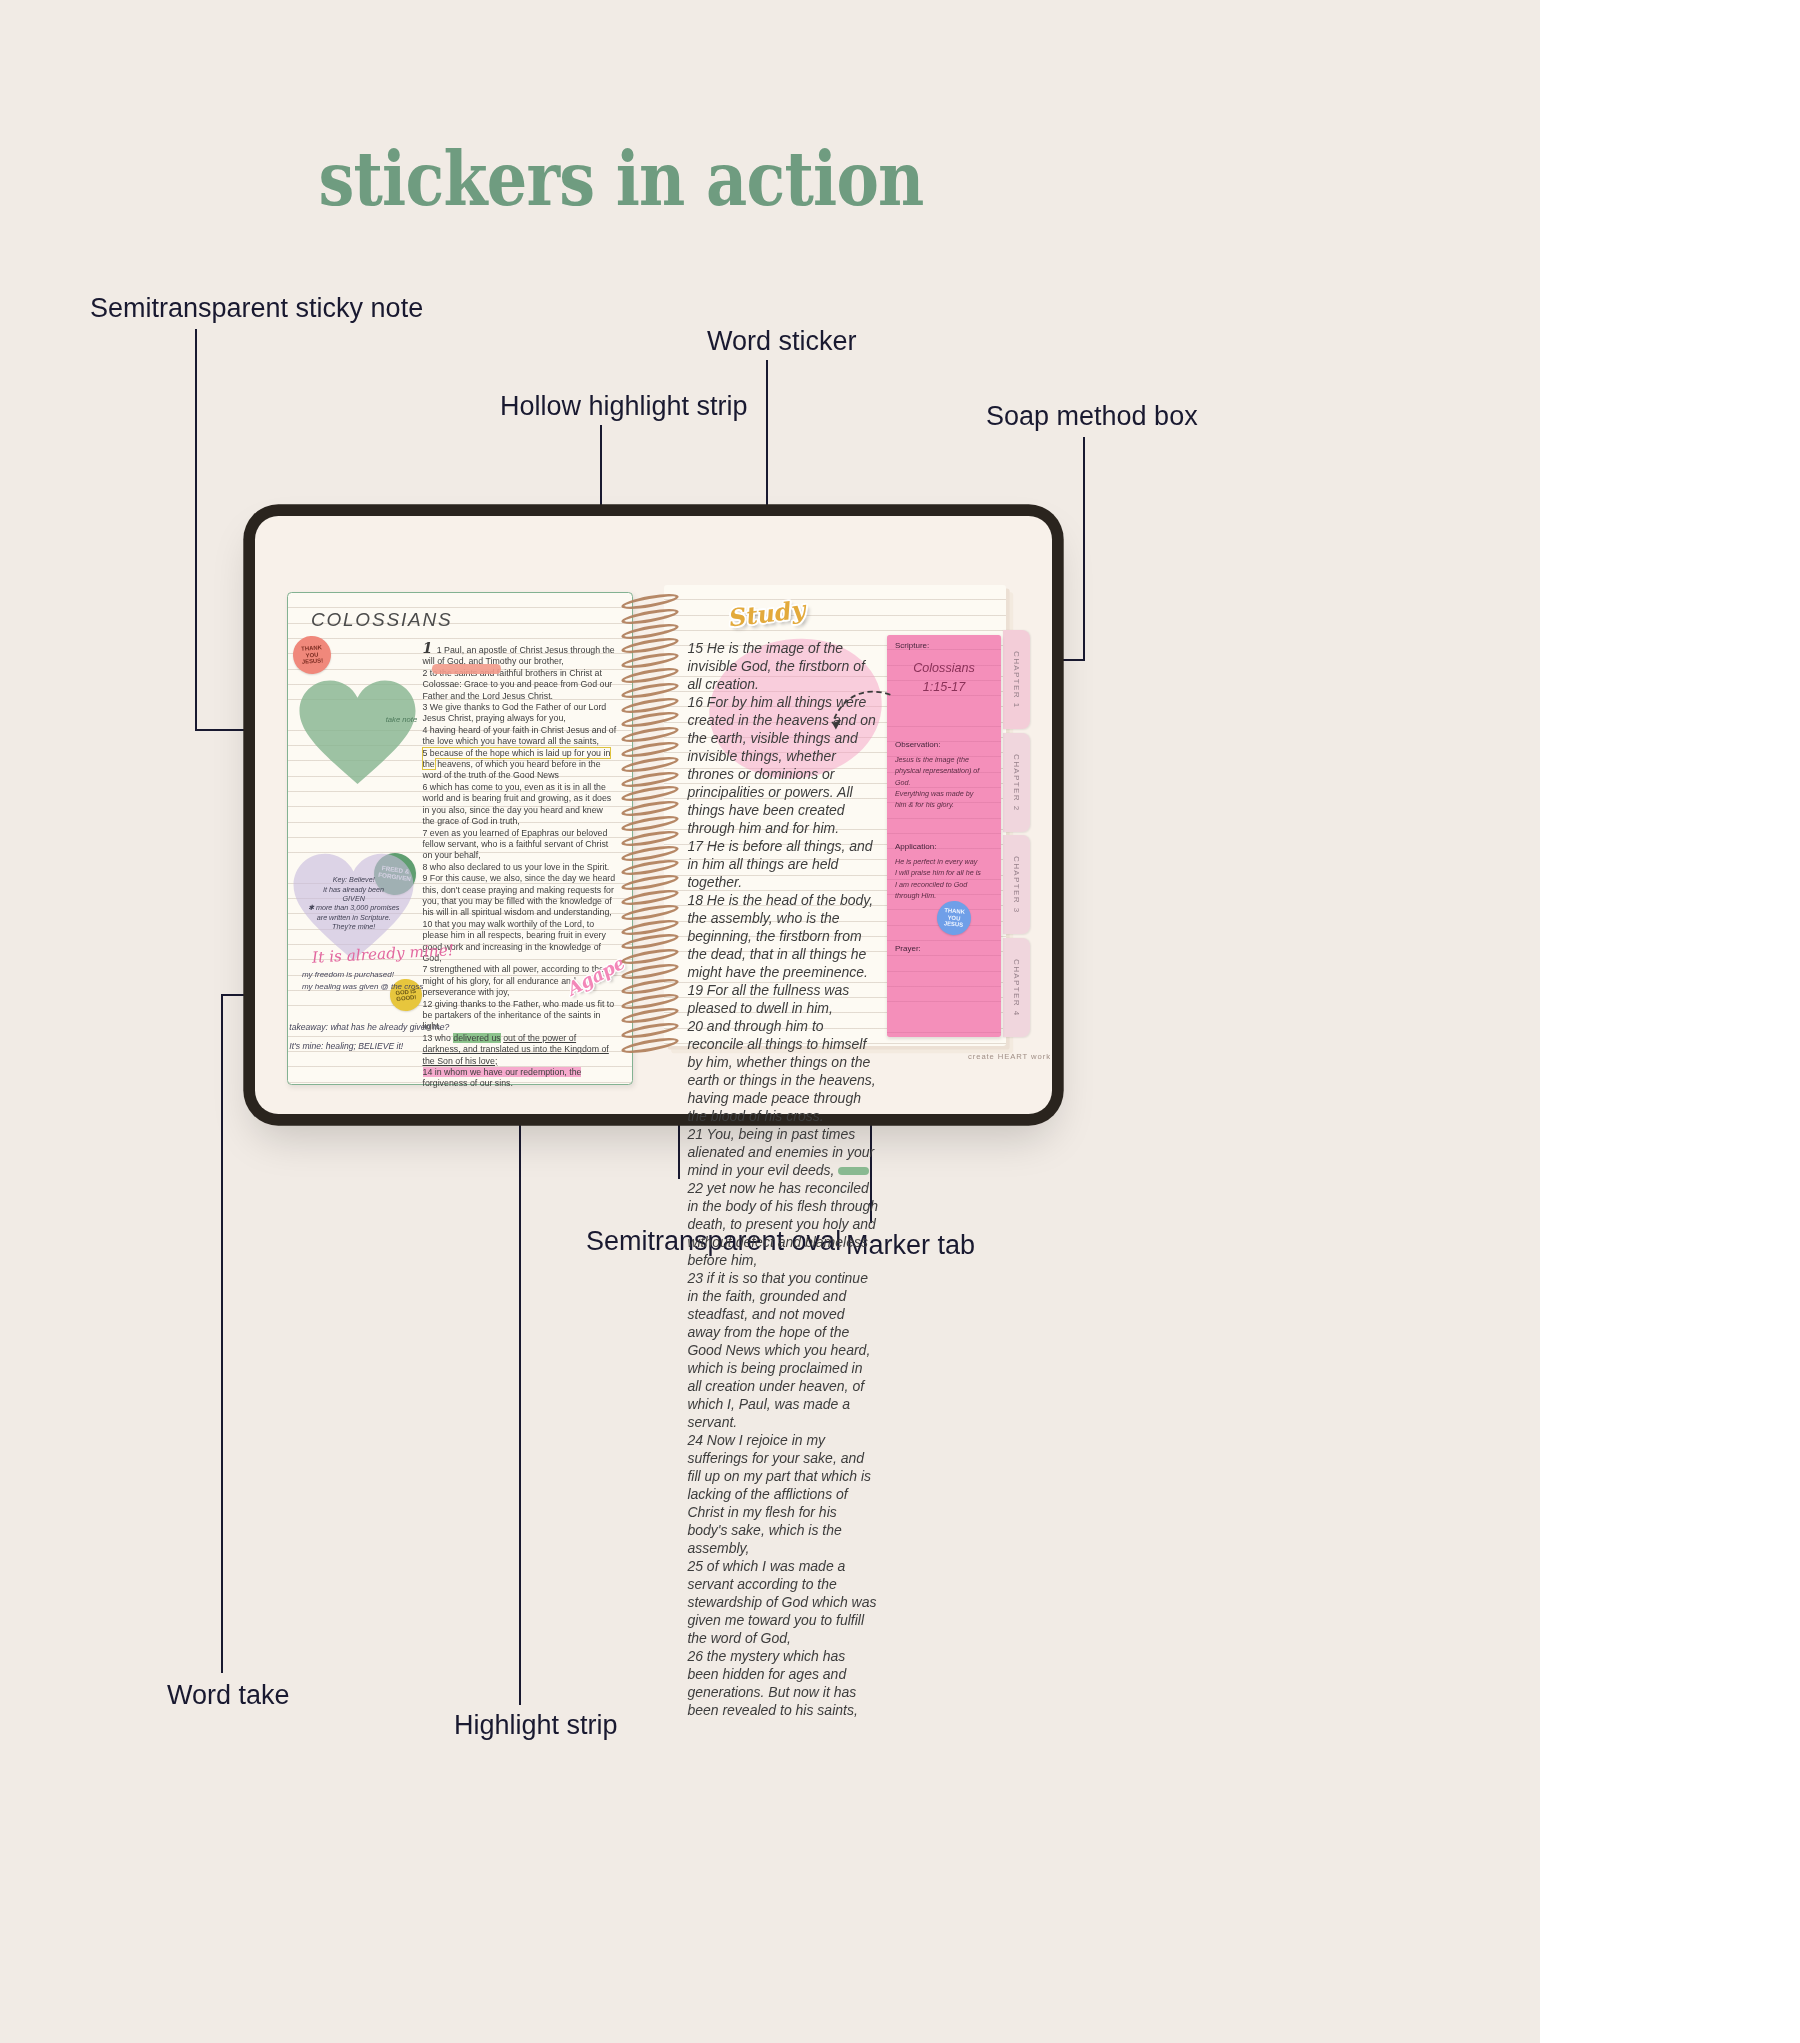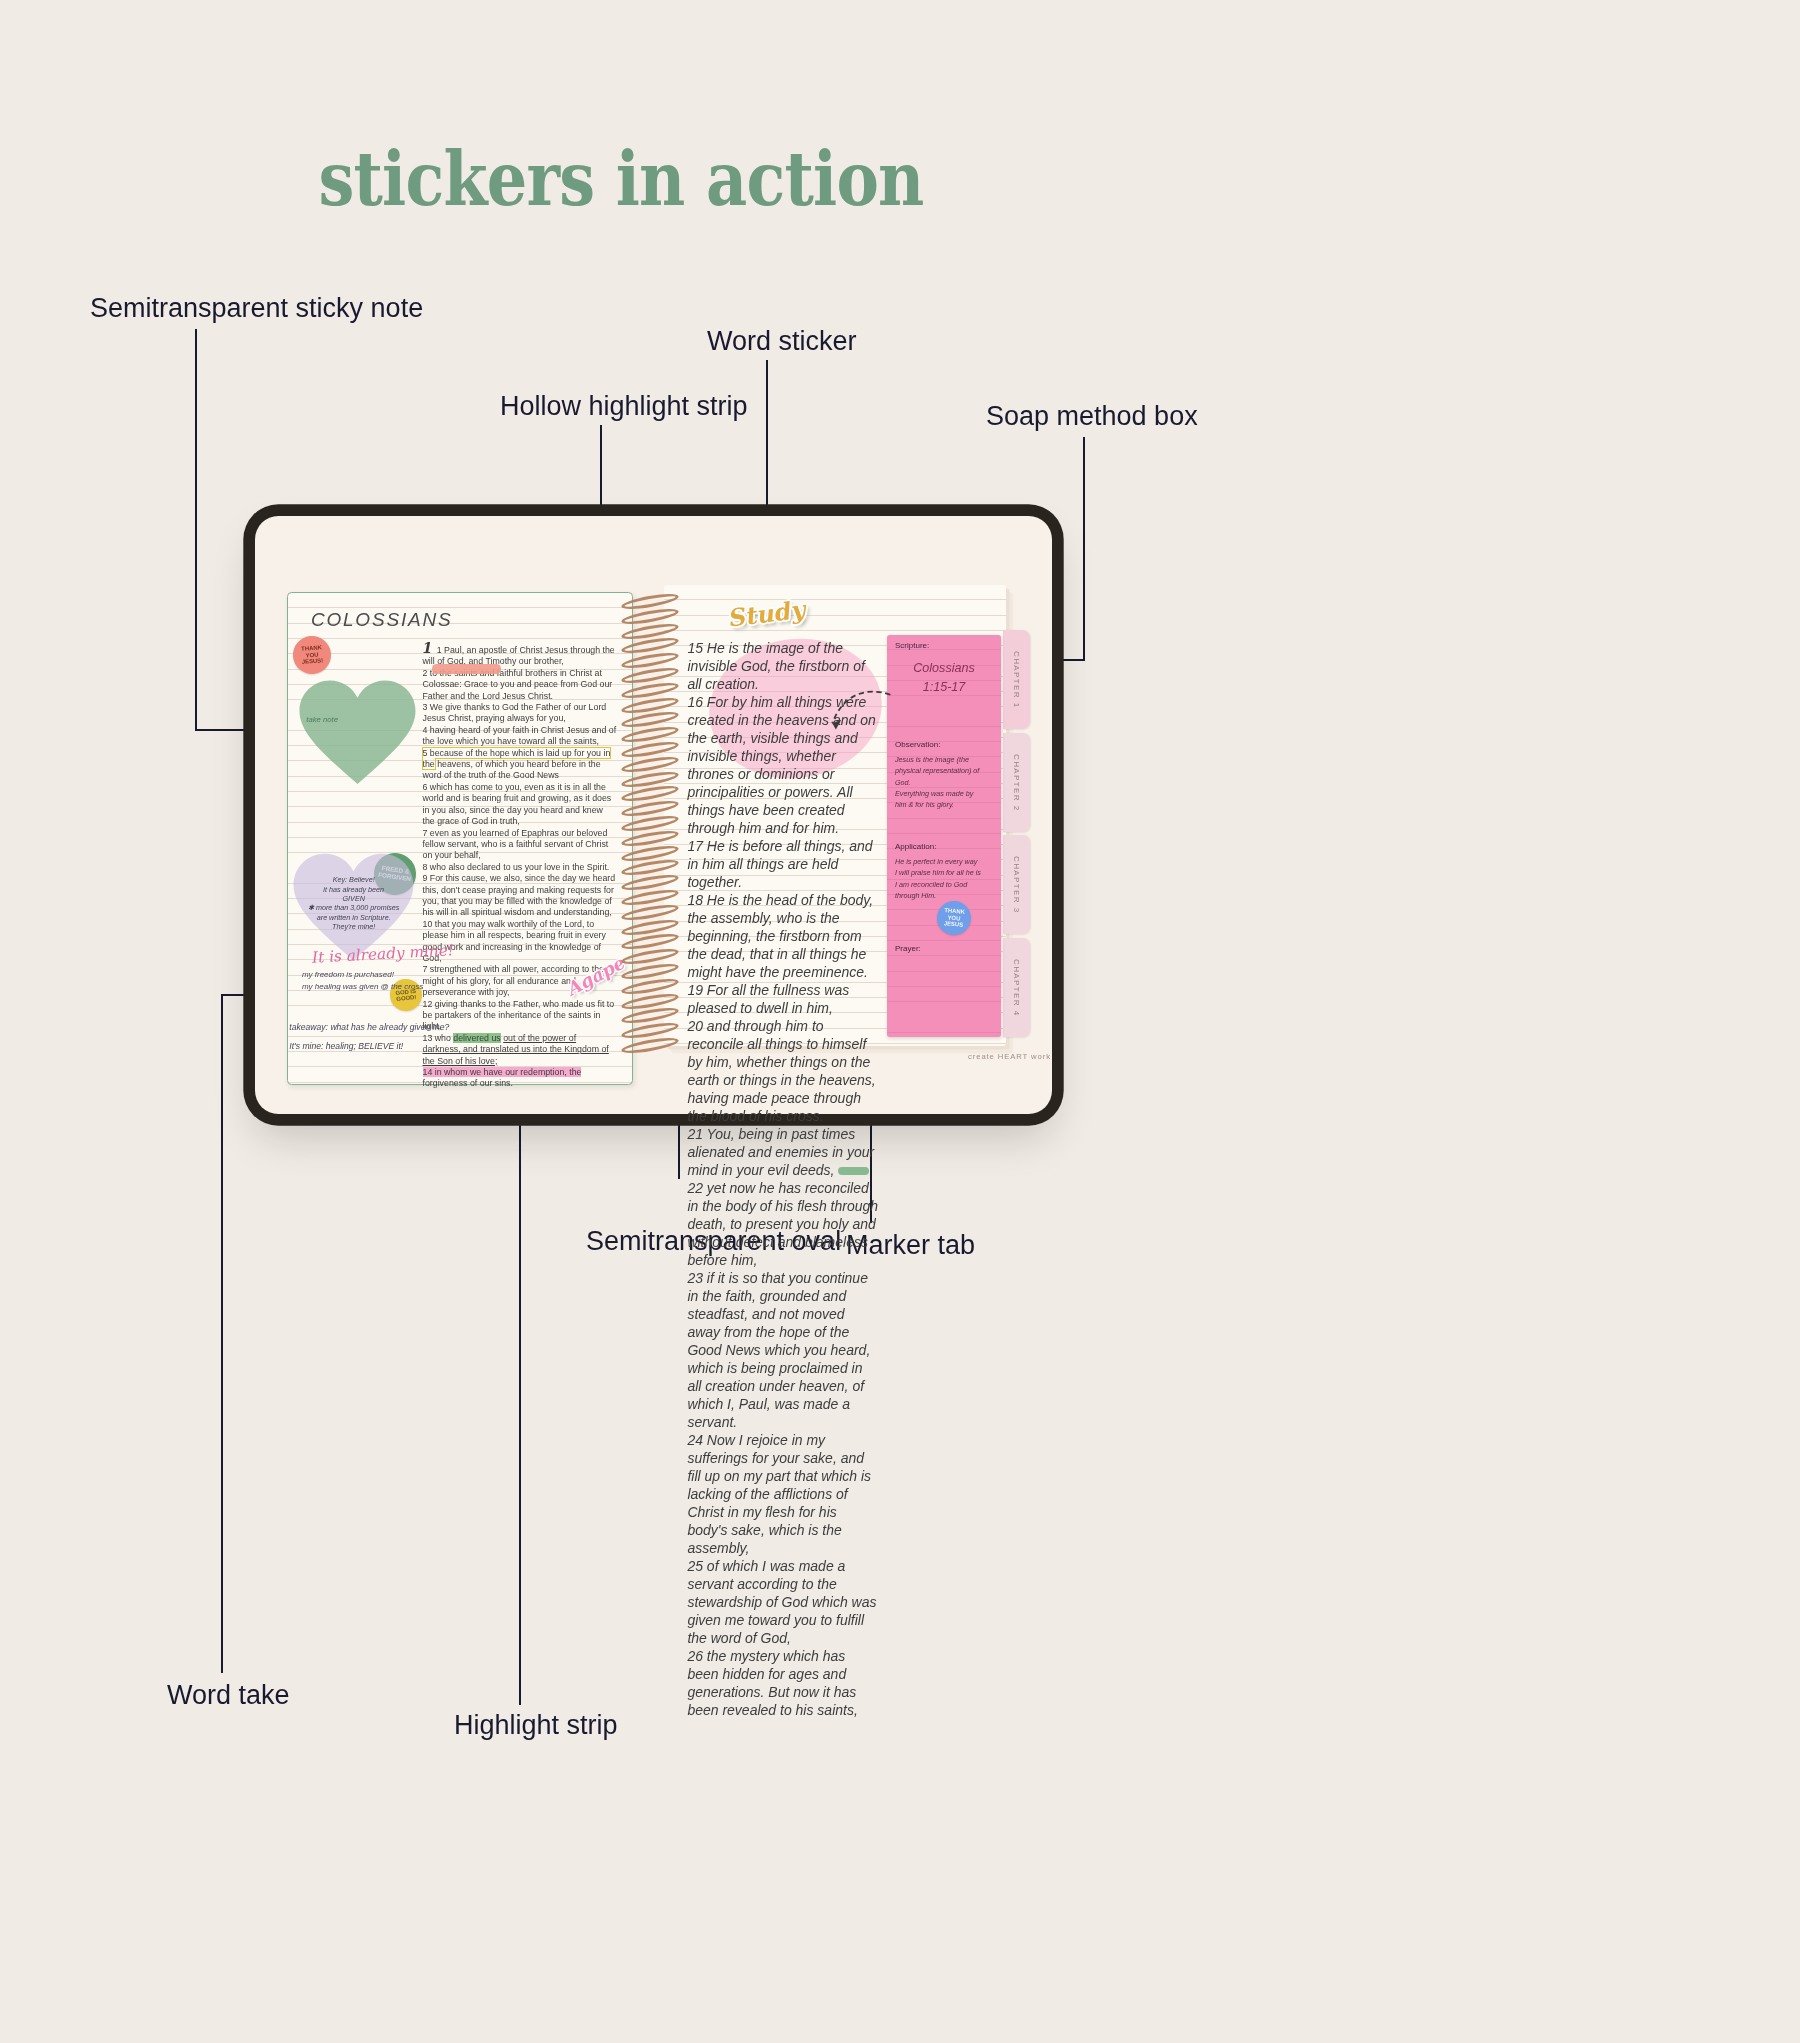--- a/index.html
+++ b/index.html
@@ -1,17 +1,17 @@
 <!DOCTYPE html>
 <html style="--background: #f1ebe5; --title_green: #6f9c80; --ink: #191930; --soap_pink: #f48fba; --heart_green: #85b48e; --heart_lavender: #c8bcdd; --hl_yellow: #dfc33e; --hl_green: #8cc38c; --hl_pink: #f6aacd; --study_gold: #e3aa3c; --coil_brown: #b2825f; --tab_pink: #f0d6dd; --sticker_salmon: #f0887b; --sticker_green: #5f9e70; --sticker_yellow: #e7c63d; --sticker_blue: #6f9fe8; --script_pink: #e2679f;font-size:14.4px"><head>
 <meta charset="utf-8">
 <style>
   html,body{margin:0;padding:0;}
   body{width:1800px;height:2043px;font-family:"Liberation Sans",sans-serif;}
-  .stage{position:relative;width:1800px;height:2043px;background:var(--background,#f1ebe5);overflow:hidden;}
+  .stage{position:relative;width:1540px;height:2043px;background:var(--background,#f1ebe5);overflow:hidden;}
 
   
   .poster-title{
     position:absolute;left:0;top:86px;width:1242px;text-align:center;
     font-family:"DejaVu Serif",serif;font-weight:700;font-size:74px;letter-spacing:-0.9px;
     color:var(--title_green,#6f9c80);transform:scaleX(.86);transform-origin:50% 50%;
   }
 
   
   .callout{position:absolute;font-size:27px;color:var(--ink,#191930);white-space:nowrap;}
@@ -61,21 +61,21 @@
   .sticker-circle{position:absolute;border-radius:50%;display:flex;align-items:center;justify-content:center;text-align:center;font-weight:700;line-height:1.1;padding:1.8px;box-sizing:border-box;box-shadow:0 0.9px 1.8px rgba(0,0,0,.15);}
   .stk-thankyou{left:5.4px;top:43px;width:38px;height:38px;background:var(--sticker_salmon,#f0887b);font-size:5.9px;color:#7c2d22;transform:rotate(-4deg);}
   .stk-freed{left:86px;top:260px;width:42px;height:42px;background:var(--sticker_green,#5f9e70);font-size:6.3px;color:#eaf4ec;transform:rotate(8deg);}
   .stk-god{left:102px;top:386px;width:32px;height:32px;background:var(--sticker_yellow,#e7c63d);font-size:5.9px;color:#6b5717;transform:rotate(-6deg);}
   .salmon-strip{position:absolute;left:144px;top:71px;width:69px;height:10px;background:#f29a8b;border-radius:4.5px;opacity:.9;z-index:3;}
 
   .heart{position:absolute;z-index:1;}
   .heart svg{width:100%;height:100%;display:block;}
   .heart-green{left:10.8px;top:86px;width:119px;height:108px;color:rgba(133,180,142,.8);}
   .heart-lavender{left:4.5px;top:259px;width:123px;height:112px;color:rgba(200,188,221,.62);}
-  .take-note{position:absolute;left:8px;right:0;top:36px;text-align:left;font-size:7.7px;font-style:italic;color:#4e7a5c;}
+  .take-note{position:absolute;left:8px;right:0;top:36px;text-align:right;font-size:7.7px;font-style:italic;color:#4e7a5c;}
   .heart-notes{position:absolute;left:7.2px;top:23.4px;width:109px;text-align:center;font-size:7.2px;line-height:1.3;color:#3f3f52;font-style:italic;white-space:pre-line;}
 
   .verses-left{position:absolute;left:135px;top:49px;width:194px;font-size:8.8px;line-height:11.4px;color:#3d3d3d;z-index:2;}
   .verses-right{position:absolute;left:23.4px;top:54px;width:191px;font-size:14px;line-height:18px;color:#3d3d3d;z-index:2;font-style:italic;}
   .verse{margin:0;}
   .chnum{font-size:14.4px;font-weight:700;font-style:italic;font-family:"DejaVu Serif",serif;margin-right:1.8px;}
   .hl-hollow{outline:1.4px solid var(--hl_yellow,#dfc33e);outline-offset:0px;}
   .hl-green{background:var(--hl_green,#8cc38c);}
   .hl-pink{background:var(--hl_pink,#f6aacd);}
   .ul{text-decoration:underline;}

